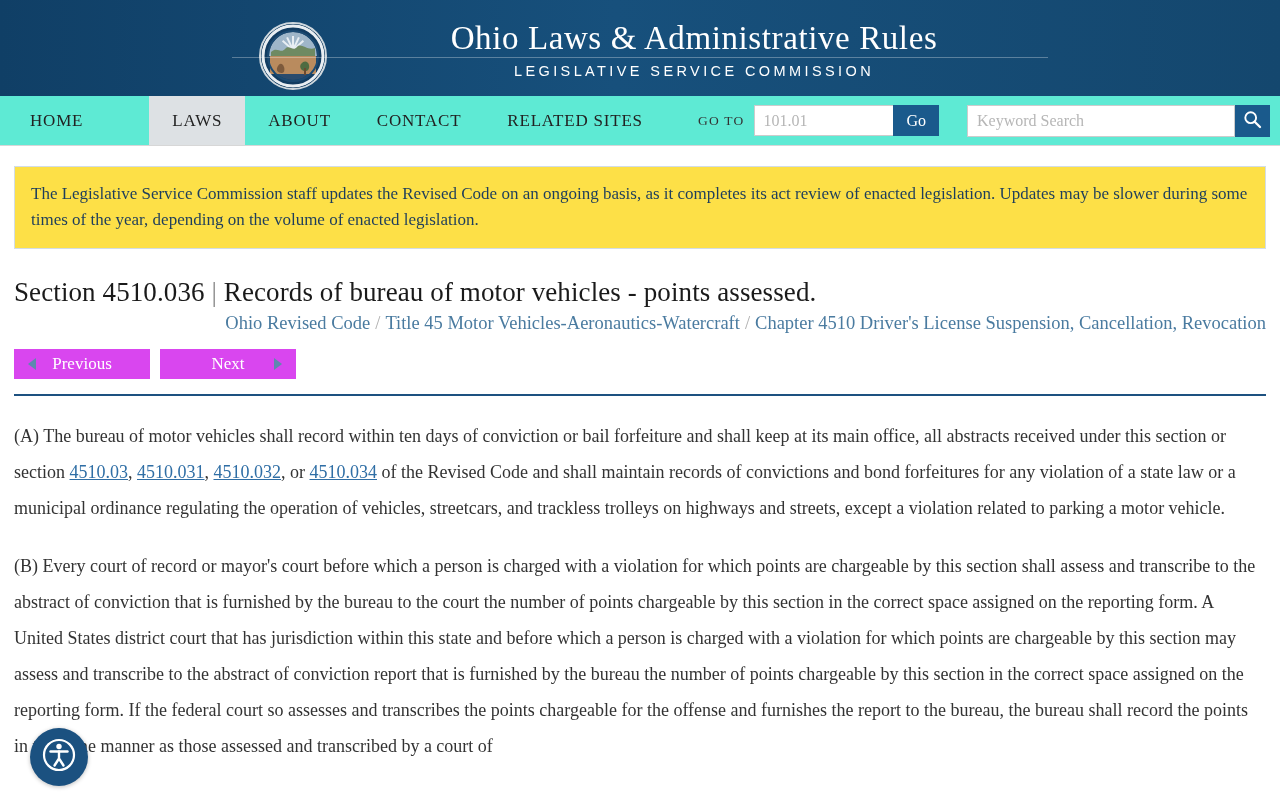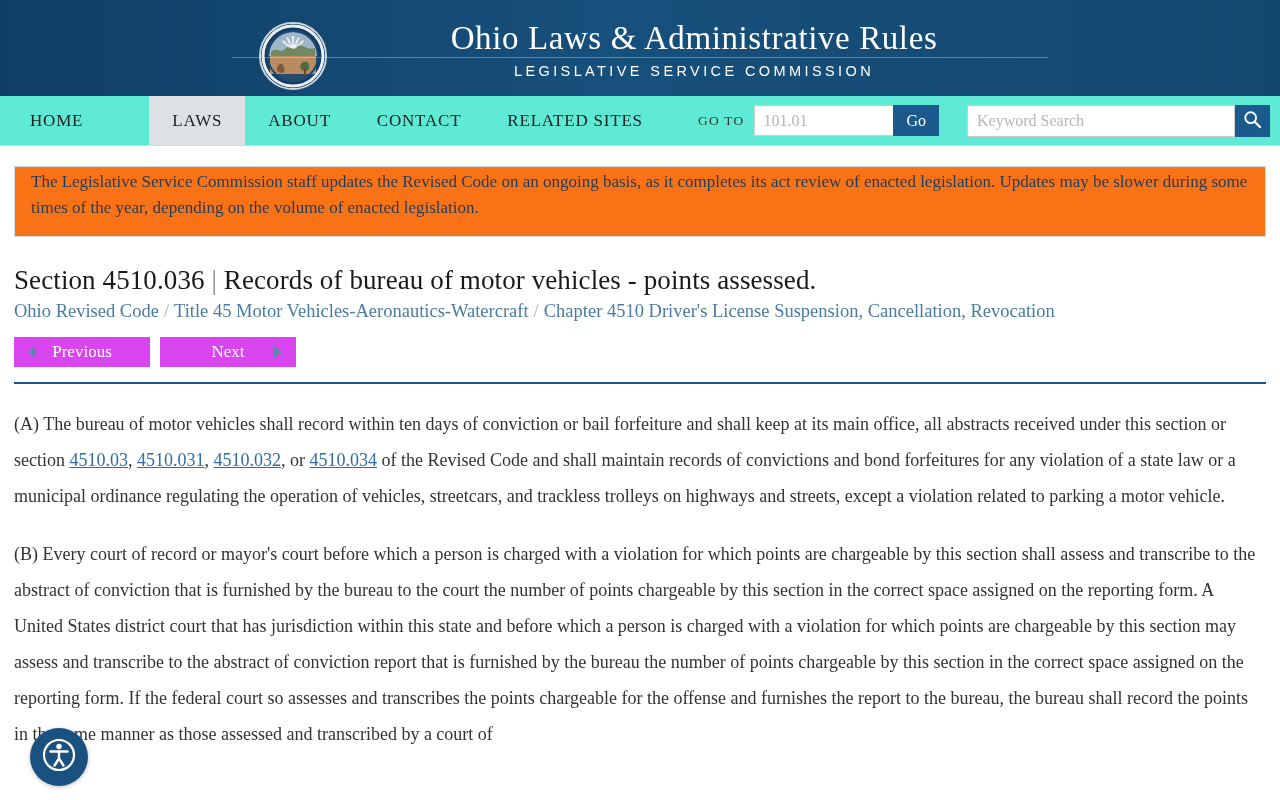--- a/index.html
+++ b/index.html
@@ -143,23 +143,23 @@
     width: 35px; height: 32px;
     background: #1a5a8c;
     border: none;
     cursor: pointer;
     display: flex; align-items: center; justify-content: center;
   }
 
   
   .notice {
     margin: 20px 14px 0 14px;
-    background: #f97316;
+    background: #fde047;
     border: 1px solid #d2dde6;
-    padding: 2px 16px 15px 16px;
+    padding: 14px 16px 15px 16px;
     color: #1d3d5c;
     font-family: "Liberation Serif", serif;
     font-size: 17px;
     line-height: 1.52;
   }
 
   
   .content { padding: 0 14px; }
 
   .page-title {
@@ -172,20 +172,21 @@
     white-space: nowrap;
   }
   .page-title .sep { color: #8a8a8a; font-weight: 300; }
 
   .breadcrumb {
     margin-top: 5px;
     font-family: "Liberation Serif", serif;
     font-size: 18.5px;
     color: #4a7ba0;
     white-space: nowrap;
+    text-align: right;
   }
   .breadcrumb a {
     color: #4a7ba0;
     text-decoration: none;
     cursor: pointer;
   }
   .breadcrumb .slash { color: #b0b0b0; padding: 0 5px; }
 
   .pager {
     margin-top: 15px;

